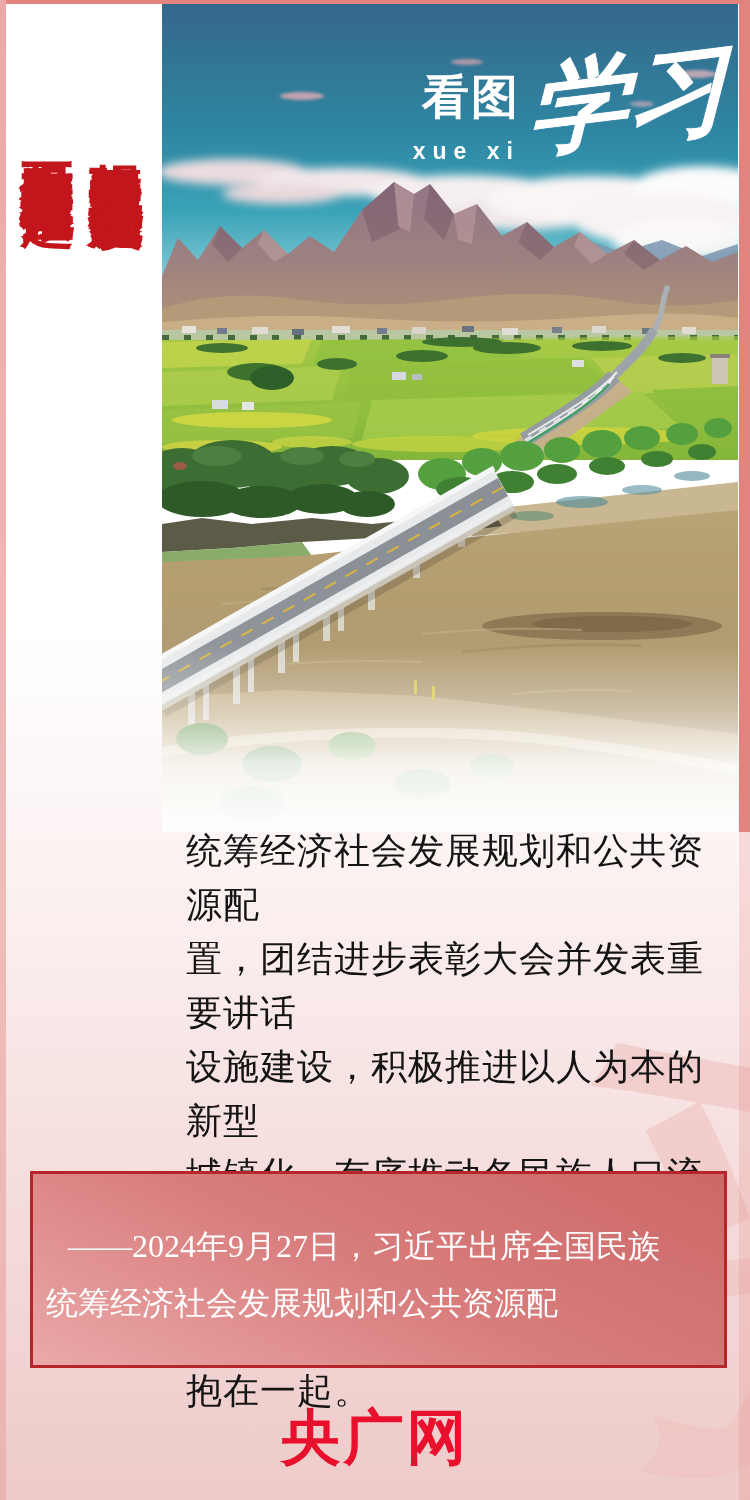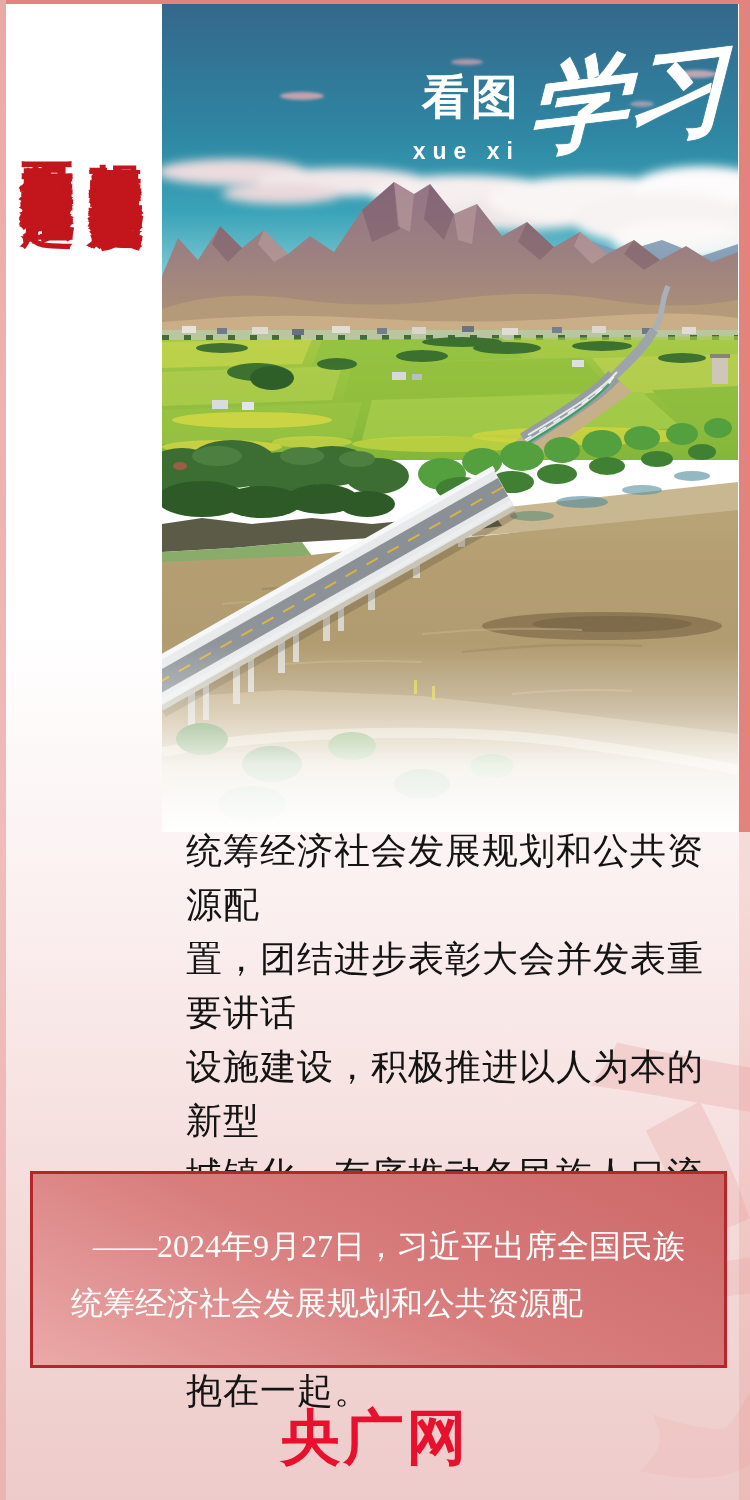--- a/index.html
+++ b/index.html
@@ -51,21 +51,21 @@
     color:#efc2c0;opacity:.6;
     transform:rotate(10deg) skewX(-8deg);
     z-index:1;pointer-events:none;
   }
 
   
   .quote-box{
     position:absolute;left:30px;top:1171px;width:697px;height:197px;box-sizing:border-box;
     border:3px solid #b5252a;
     background:linear-gradient(205deg,#cd6868 0%,#d87c7c 50%,#eaa9a8 100%);
-    padding:44px 30px 0 38px;
+    padding:44px 30px 0 13px;
     color:#fff;font-size:32px;line-height:57px;
     z-index:3;
   }
   .quote-line1{text-indent:22px;}
 
   
   .brand{
     position:absolute;top:1398px;left:0;width:750px;text-align:center;
     font-family:"Liberation Sans","DejaVu Sans",sans-serif;
     font-size:60px;font-weight:900;letter-spacing:3px;color:#e8102c;

